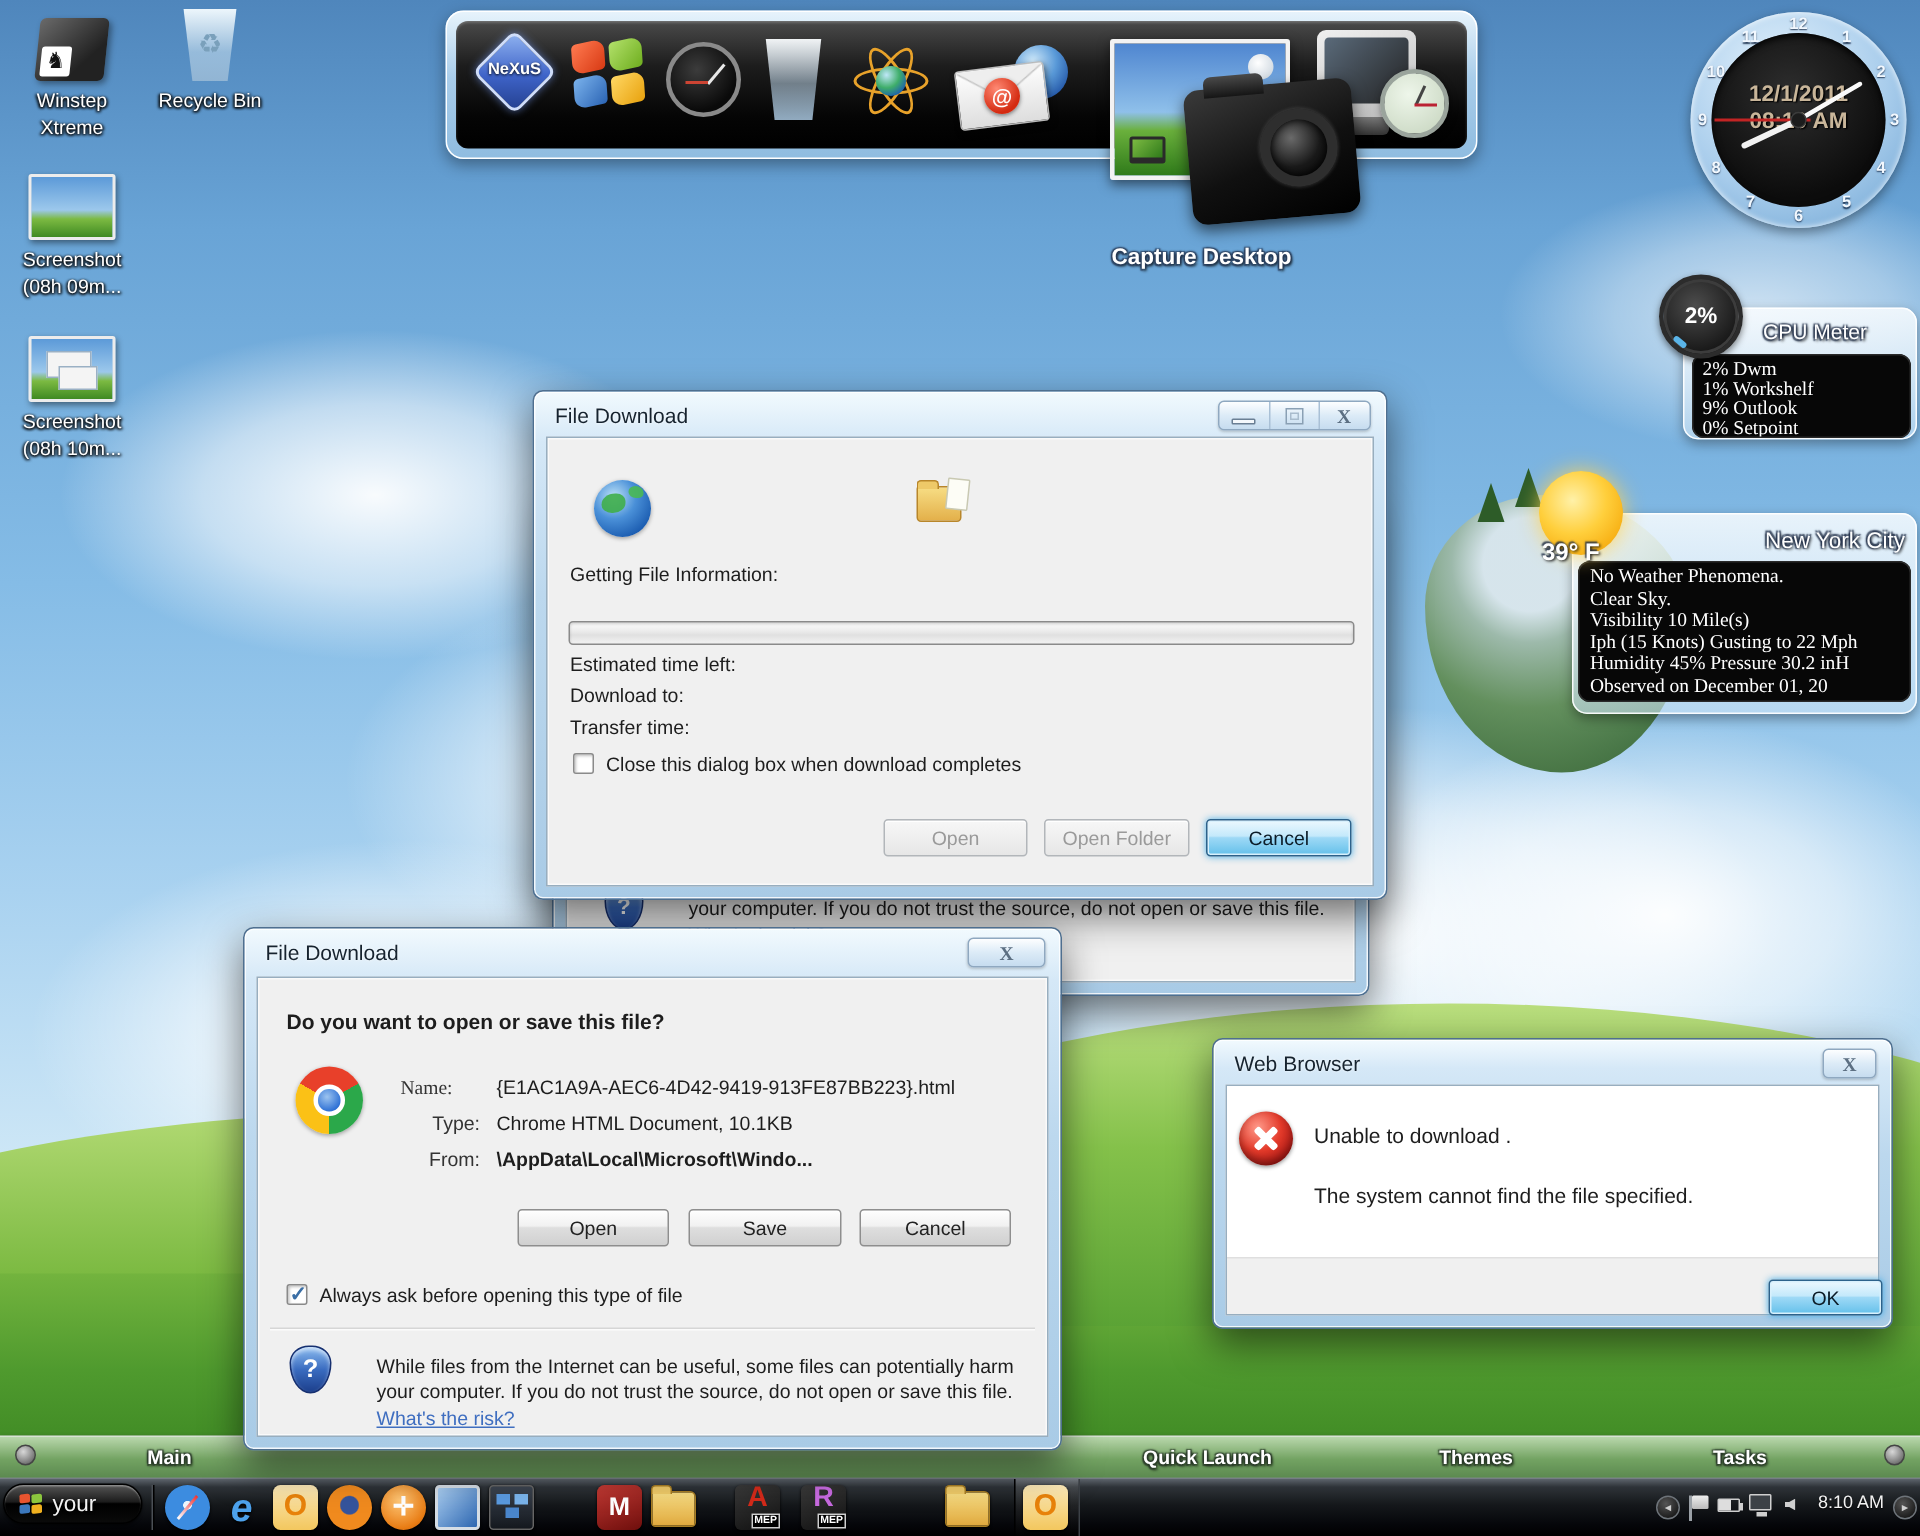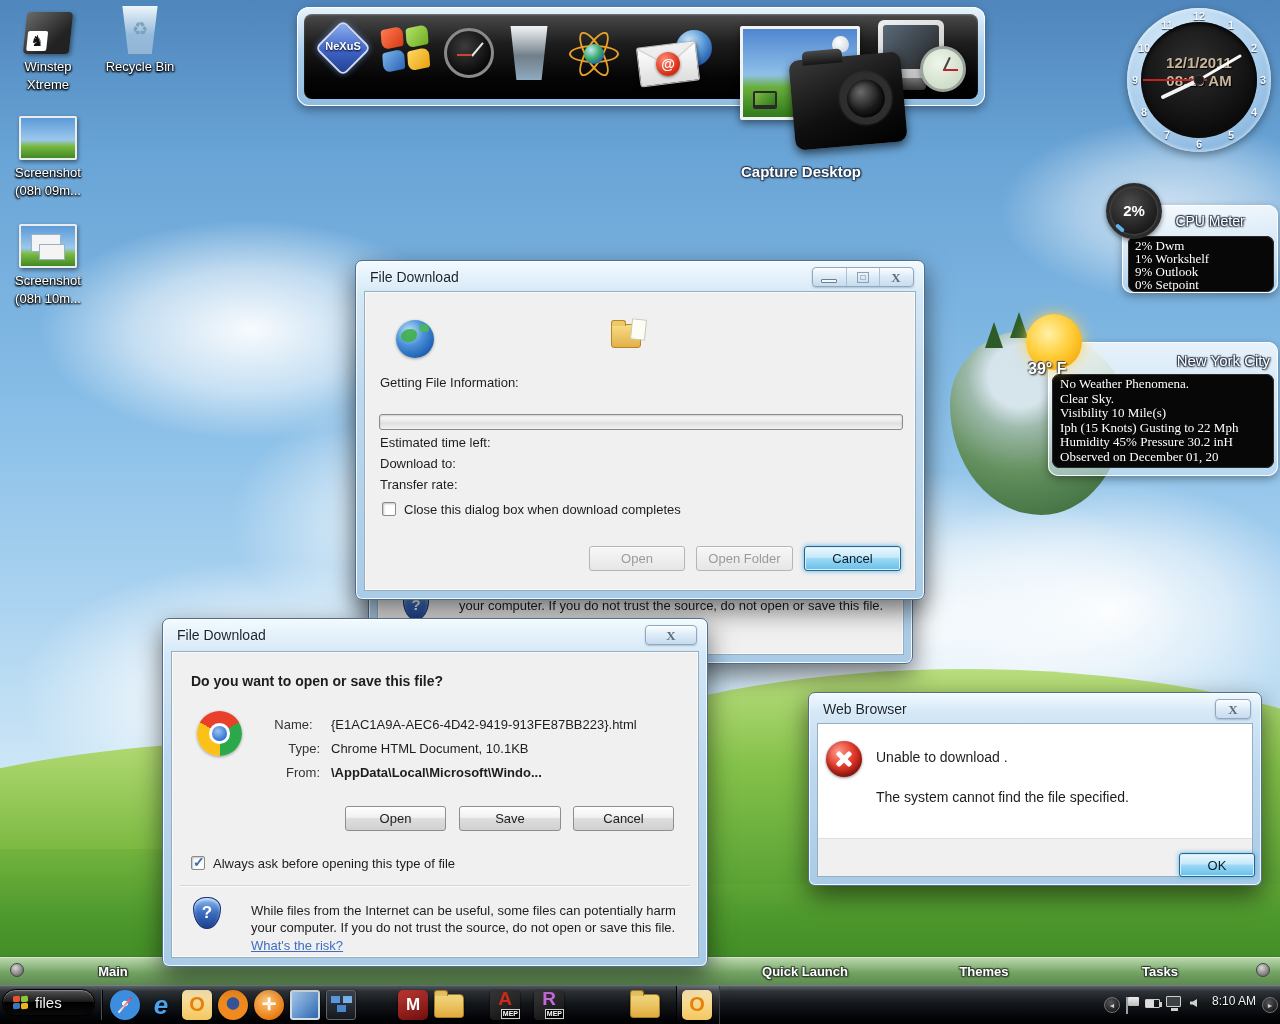--- a/index.html
+++ b/index.html
@@ -375,42 +375,42 @@
           </div>
       </div>
     </div>
     <div class="client">
       <div class="globe-big" style="left:31px;top:28px;"></div>
       <div class="folder-ic" style="left:246px;top:32px;"></div>
       <div class="lbl13" style="left:15px;top:83px;">Getting File Information:</div>
       <div class="progress" style="left:14px;top:122px;width:524px;"></div>
       <div class="lbl13" style="left:15px;top:143px;">Estimated time left:</div>
       <div class="lbl13" style="left:15px;top:164px;">Download to:</div>
-      <div class="lbl13" style="left:15px;top:185px;">Transfer rate:</div>
+      <div class="lbl13" style="left:15px;top:185px;">Transfer time:</div>
       <div class="cb" style="left:17px;top:210px;"></div>
       <div class="lbl13" style="left:39px;top:210px;">Close this dialog box when download completes</div>
       <div class="btn disabled" style="left:224px;top:254px;width:96px;">Open</div>
       <div class="btn disabled" style="left:331px;top:254px;width:97px;">Open Folder</div>
       <div class="btn focusblue" style="left:439px;top:254px;width:97px;">Cancel</div>
     </div>
   </div>
 
   <div class="dlg" style="left:162px;top:618px;width:546px;height:349px;z-index:7;">
     <div class="tbar">
       <span class="ttext">File Download</span>
       <div class="capgrp" style="right:10px;width:52px;">
         <div class="capbtn" style="width:52px;">
             <span class="xg">X</span>
           </div>
       </div>
     </div>
     <div class="client" style="top:32px;">
       <div class="lbl13" style="left:19px;top:21px;font-weight:bold;font-size:14px;">Do you want to open or save this file?</div>
       <div class="chrome-ic" style="left:25px;top:59px;width:45px;height:45px;"></div>
-      <div class="lbl13" style="left:95px;top:65px;width:53px;text-align:center;color:#333;">Name:</div>
+      <div class="lbl13" style="left:95px;top:65px;width:53px;text-align:left;color:#333;font-family:Liberation Serif, serif;">Name:</div>
       <div class="lbl13" style="left:159px;top:65px;">{E1AC1A9A-AEC6-4D42-9419-913FE87BB223}.html</div>
       <div class="lbl13" style="left:95px;top:89px;width:53px;text-align:right;color:#333;">Type:</div>
       <div class="lbl13" style="left:159px;top:89px;">Chrome HTML Document, 10.1KB</div>
       <div class="lbl13" style="left:95px;top:113px;width:53px;text-align:right;color:#333;">From:</div>
       <div class="lbl13" style="left:159px;top:113px;font-weight:bold;">\AppData\Local\Microsoft\Windo...</div>
       <div class="btn" style="left:173px;top:154px;width:101px;">Open</div>
       <div class="btn" style="left:287px;top:154px;width:102px;">Save</div>
       <div class="btn" style="left:401px;top:154px;width:101px;">Cancel</div>
       <div class="cb checked" style="left:19px;top:204px;"></div>
       <div class="lbl13" style="left:41px;top:204px;">Always ask before opening this type of file</div>
@@ -450,21 +450,21 @@
   </div>
 
   <div id="taskbar">
     <div id="startbtn">
       <div class="sflag">
           <i class="sf1"></i>
           <i class="sf2"></i>
           <i class="sf3"></i>
           <i class="sf4"></i>
         </div>
-      <span class="stext">files</span>
+      <span class="stext">your</span>
     </div>
     <div class="tb-sep" style="left:101px;"></div>
     <div class="ql ic-safari" style="left:110px;"></div>
     <div class="ql" style="left:146px;">
         <div class="ql-letter ic-ie">e</div>
       </div>
     <div class="ql ic-outlook" style="left:182px;">
         <div class="ql-letter" style="color:#e8820a;font-size:20px;line-height:29px;">O</div>
       </div>
     <div class="ql ic-firefox" style="left:218px;"></div>

